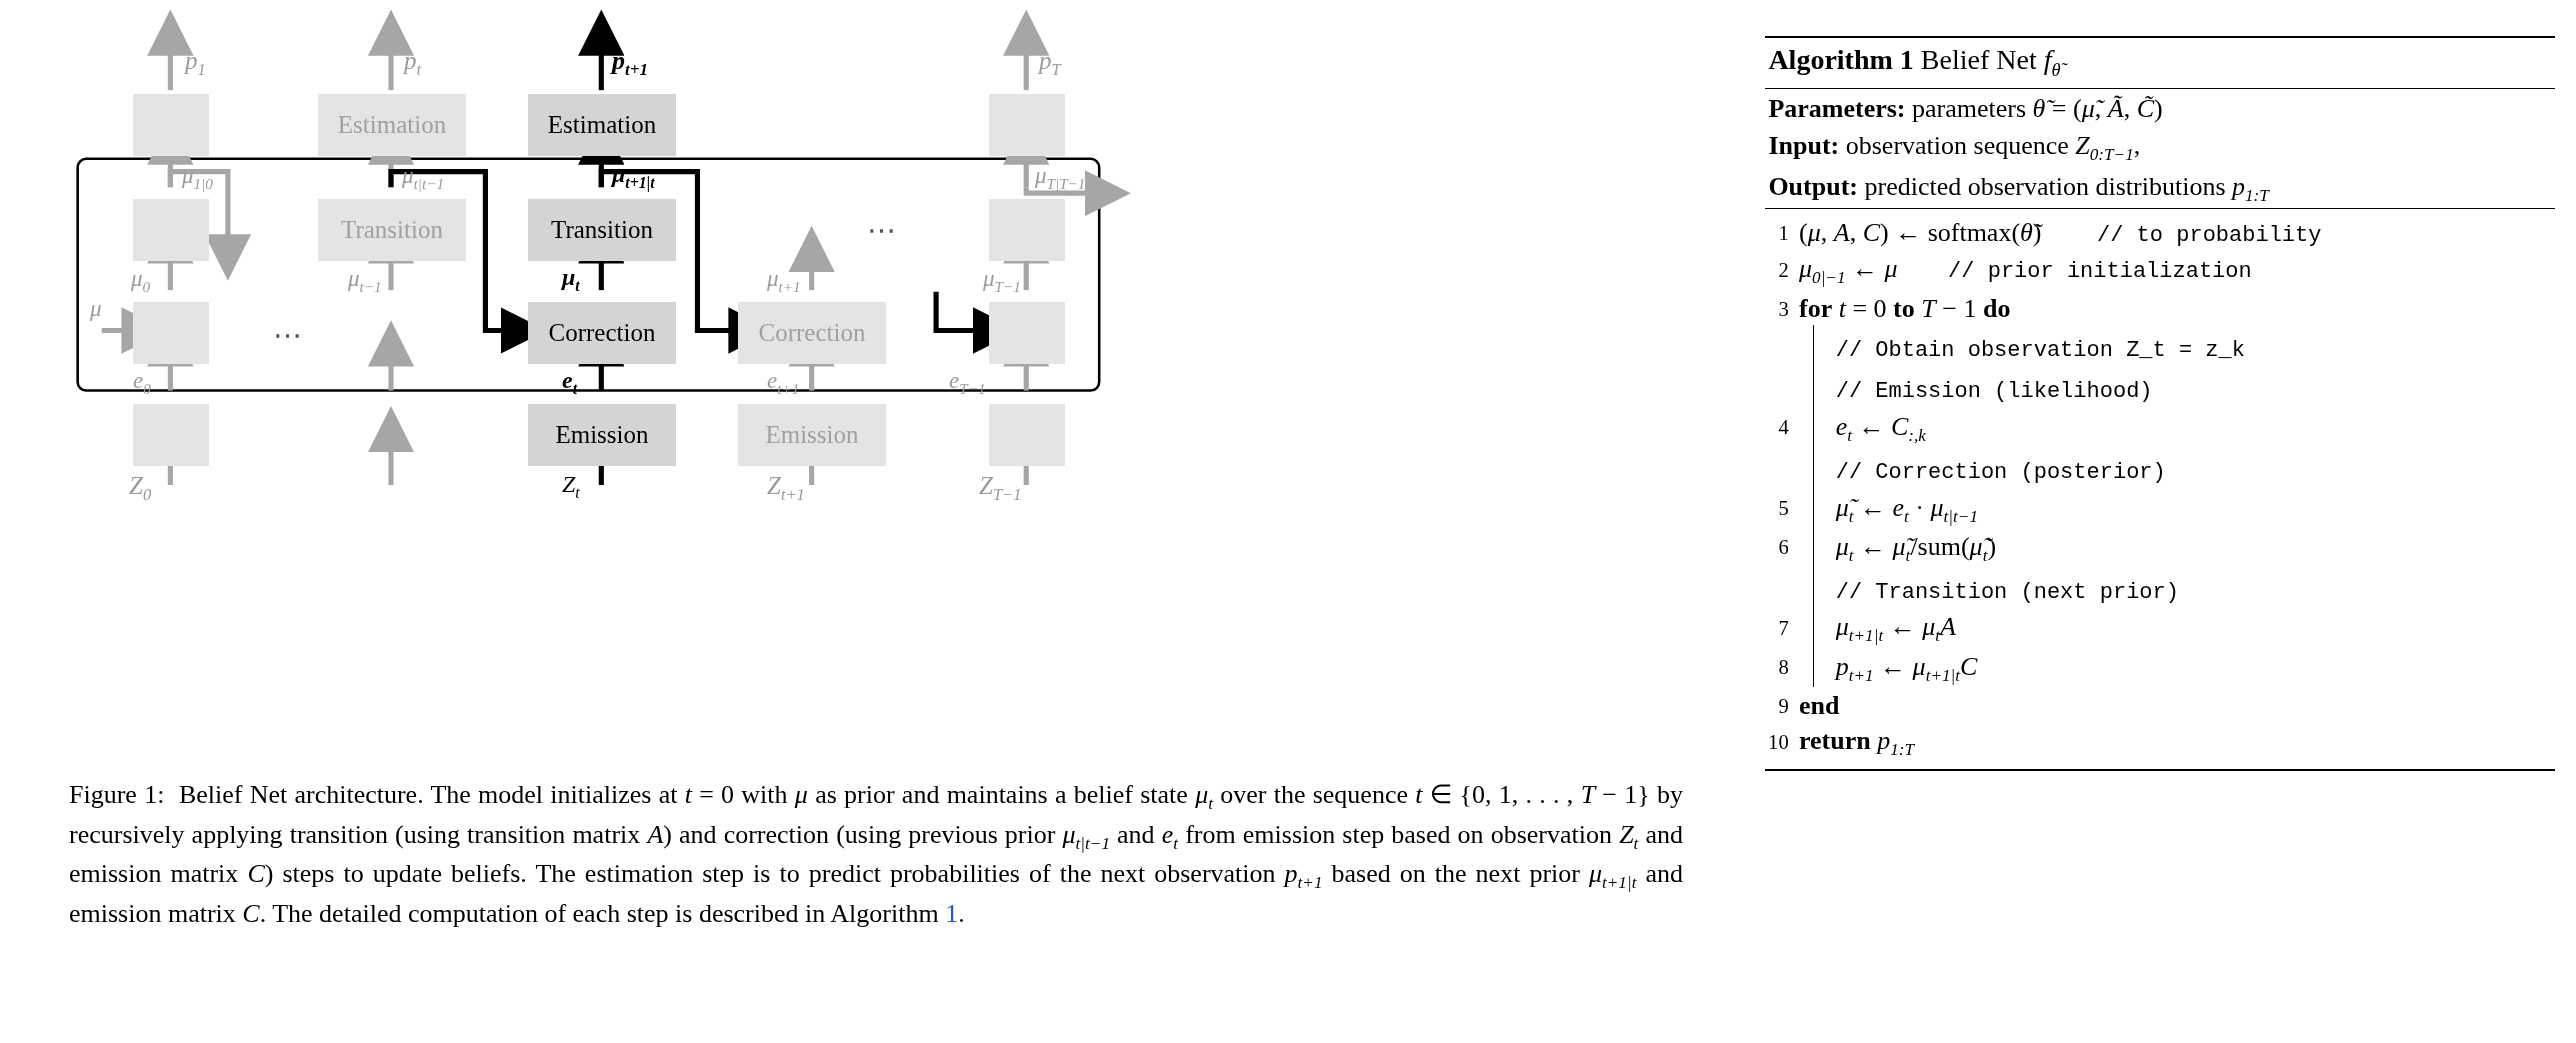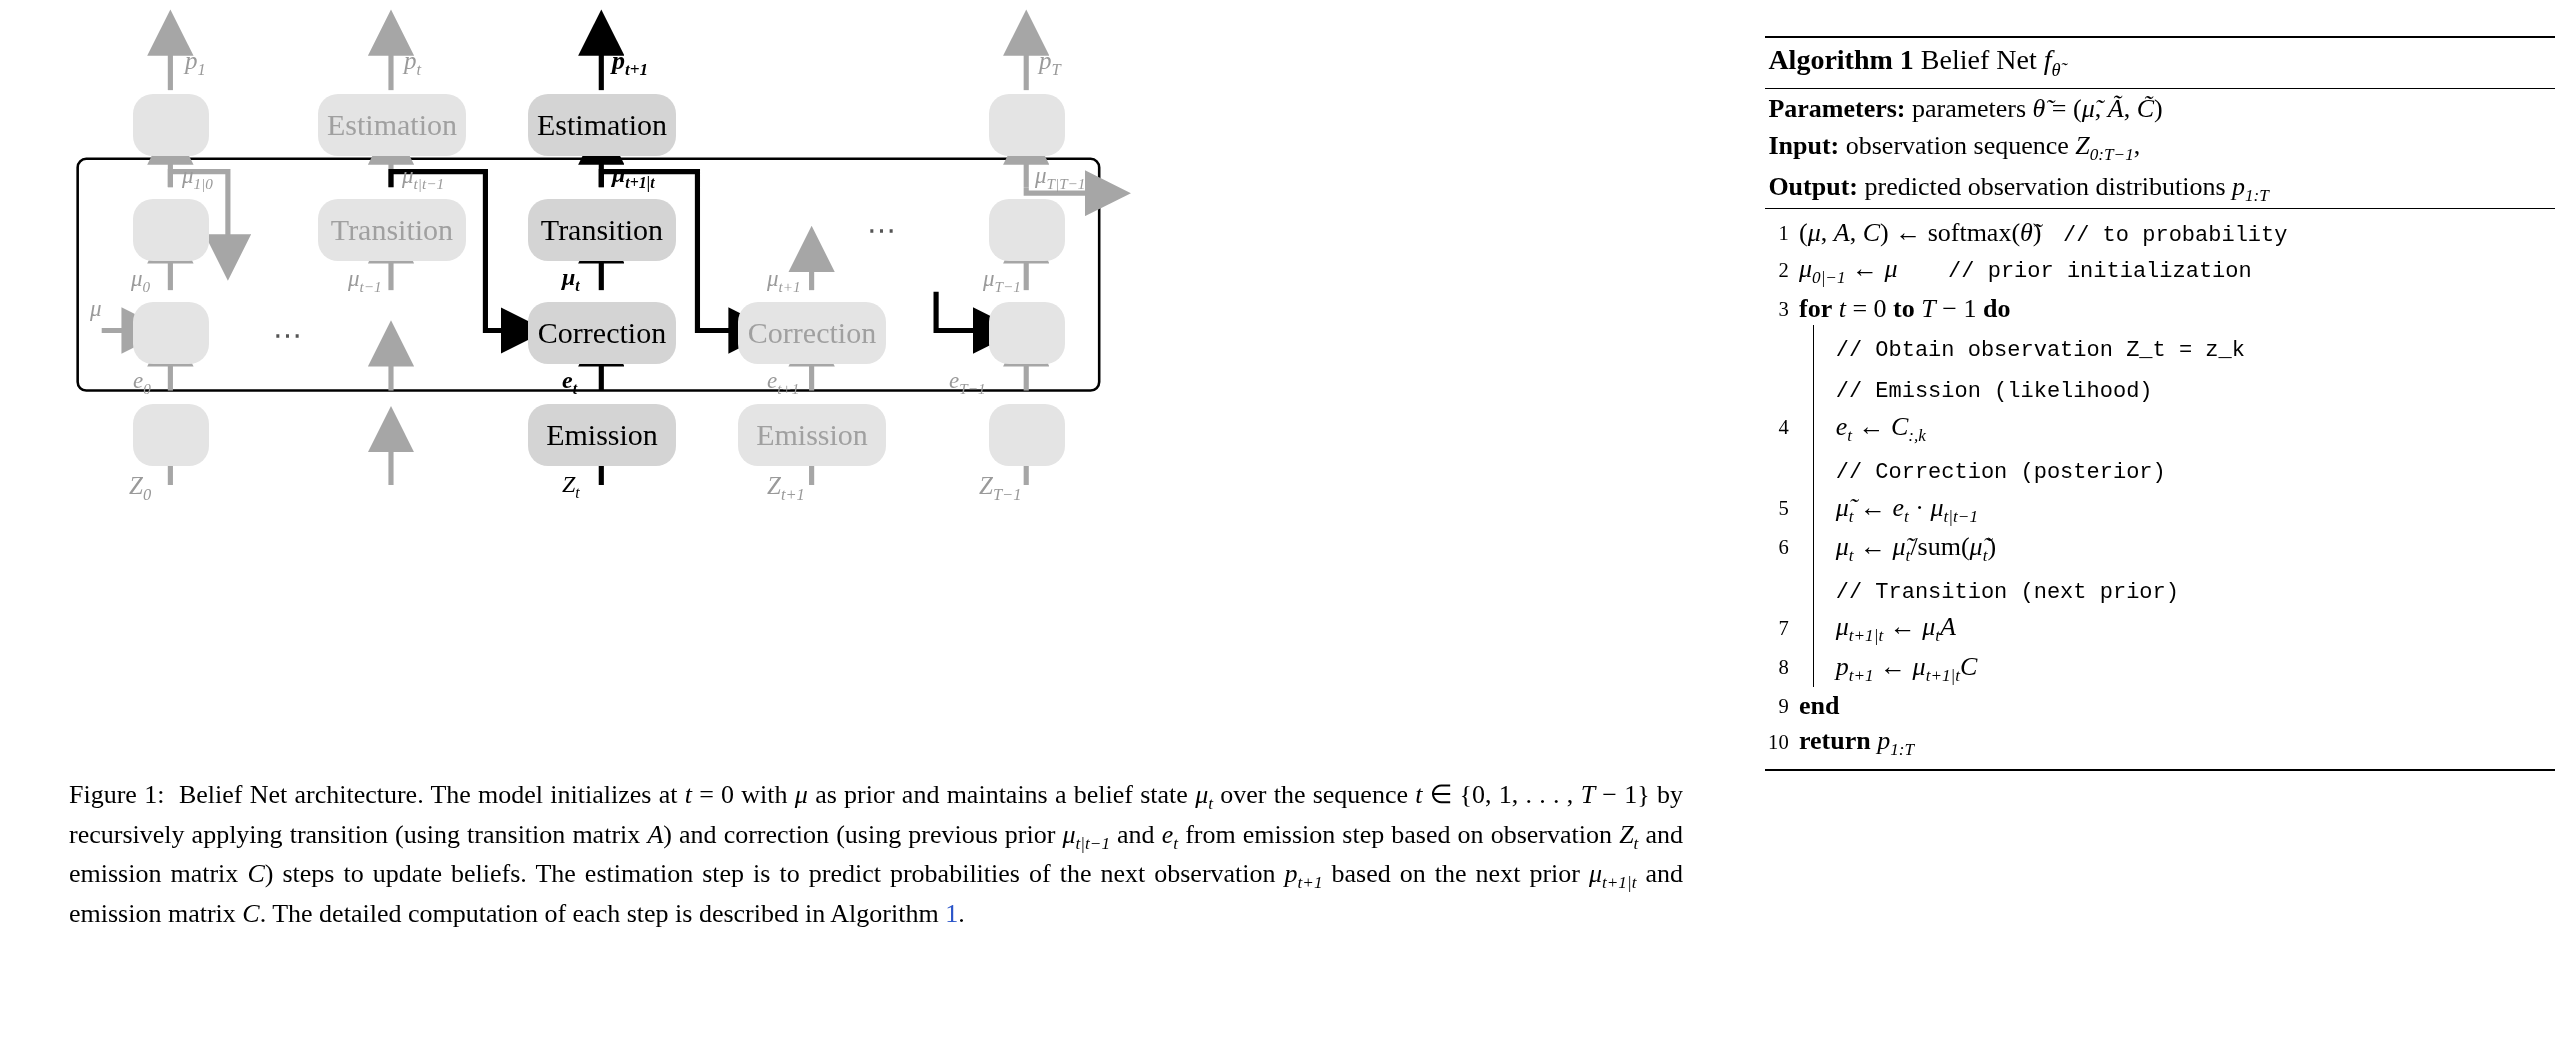--- a/index.html
+++ b/index.html
@@ -36,26 +36,26 @@
     height: 764px;
   }
   .diagram svg {
     position: absolute;
     left: 0;
     top: 0;
   }
 
   .node {
     position: absolute;
-    border-radius: 20px;
+    border-radius: 0;
     display: flex;
     align-items: center;
     justify-content: center;
     font-family: "Liberation Serif", serif;
-    font-size: 30px;
+    font-size: 25px;
     box-sizing: border-box;
   }
   .node.dark {
     background: #d4d4d4;
     color: #000000;
   }
   .node.light {
     background: #e4e4e4;
     color: #a0a0a0;
   }
@@ -295,21 +295,21 @@
     </div>
 
     <div class="rule-thin"></div>
 
     <div class="algo-lines">
 
       <div class="algo-line">
         <div class="ln">1</div>
         <div class="body-cell">
           (<span class="math">μ</span>, <span class="math">A</span>, <span class="math">C</span>) ← softmax(<span class="math">θ̃</span>)
-          <span class="mono" style="margin-left:15px;">// to probability</span>
+          <span class="mono" style="margin-left:49px;">// to probability</span>
         </div>
       </div>
 
       <div class="algo-line">
         <div class="ln">2</div>
         <div class="body-cell">
           <span class="math">μ</span><sub class="math">0|−1</sub> ← <span class="math">μ</span>
           <span class="mono" style="margin-left:44px;">// prior initialization</span>
         </div>
       </div>

